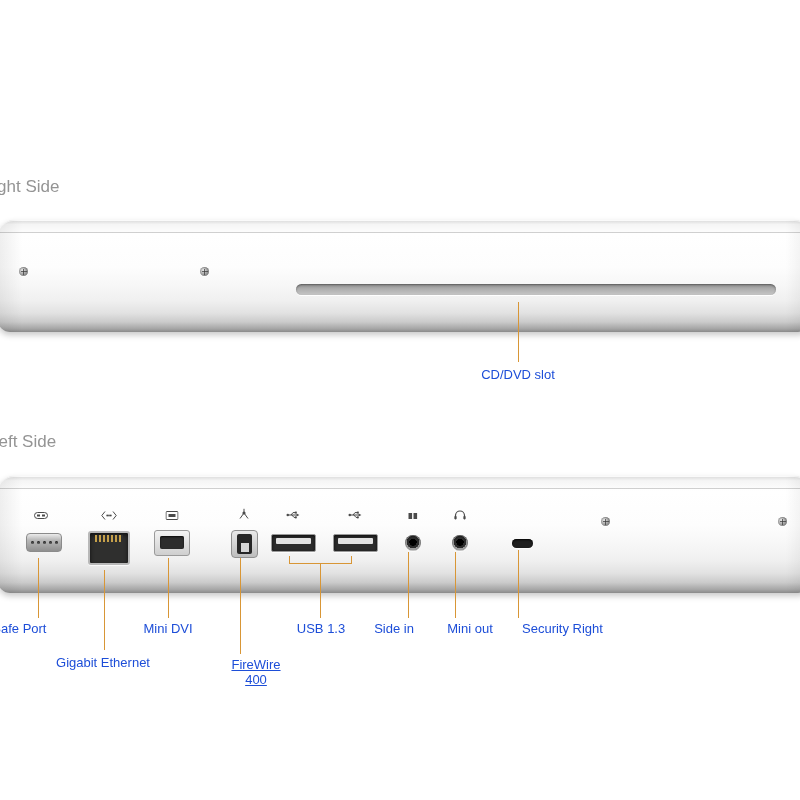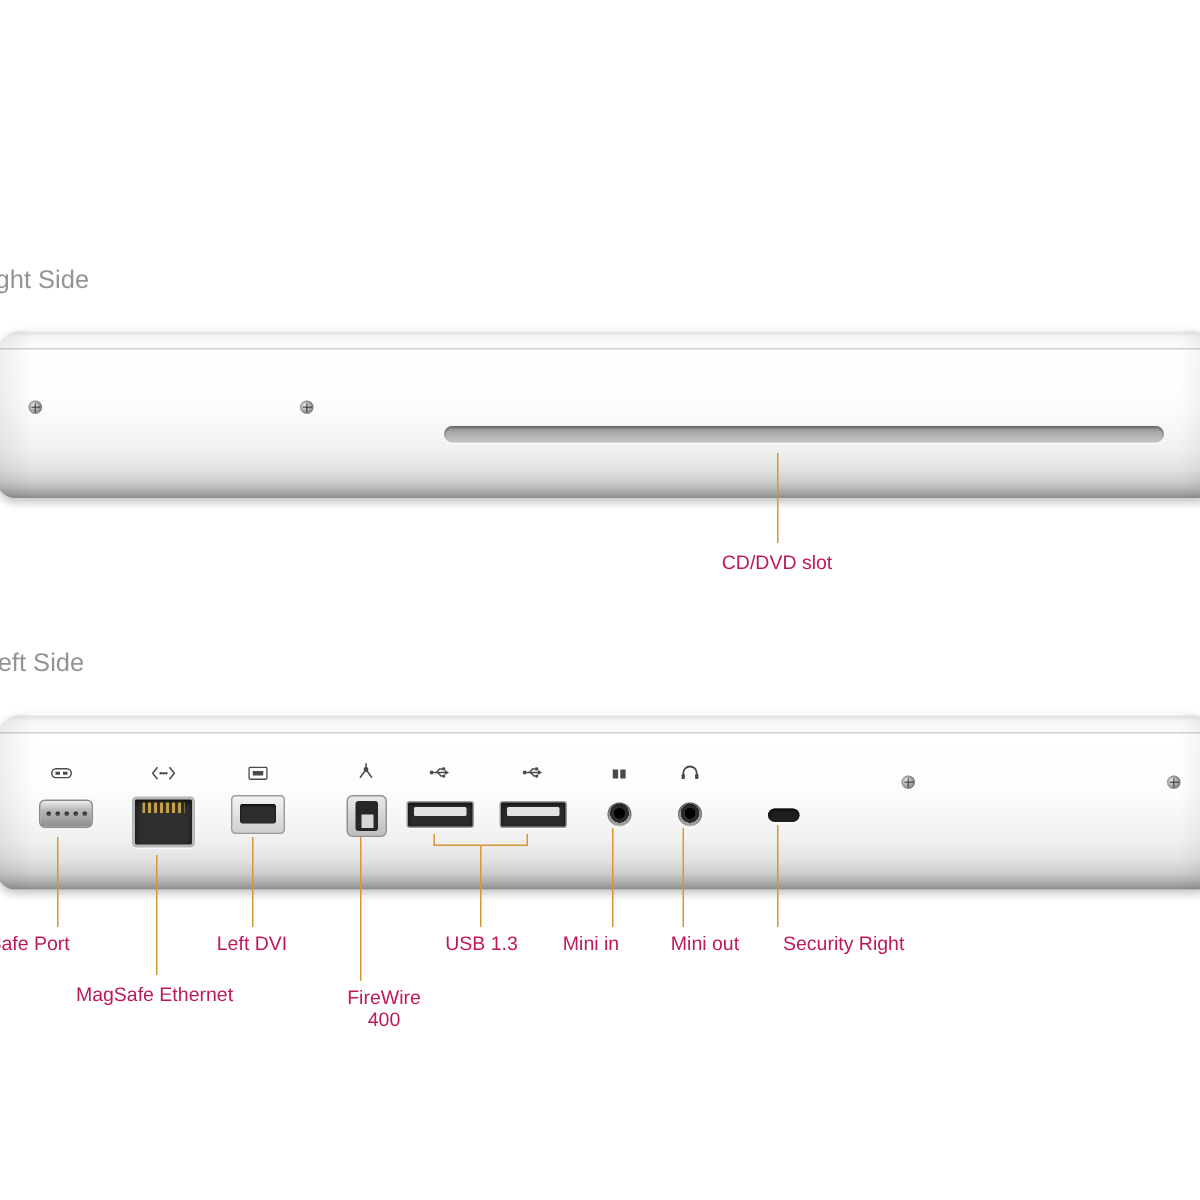--- a/index.html
+++ b/index.html
@@ -1,20 +1,20 @@
 <!DOCTYPE html>
 <html><head>
 <meta charset="utf-8">
 <style>
   html,body{margin:0;padding:0;background:#fff;}
   .canvas{position:relative;width:800px;height:800px;background:#fff;overflow:hidden;
           font-family:"Liberation Sans",sans-serif;}
 
   .heading{position:absolute;font-size:17px;color:#949494;white-space:nowrap;}
-  .label{position:absolute;font-size:13px;color:#be185d;white-space:nowrap;}
+  .label{position:absolute;font-size:13px;color:#1d4ed8;white-space:nowrap;}
   .label.center{transform:translateX(-50%);text-align:center;}
   .label.prewrap{white-space:pre-line;}
 
   .leader{position:absolute;background:#d89636;}
   .leader.v{width:1px;}
   .leader.h{height:1px;}
 
   .laptop{position:absolute;left:-2px;right:-10px;
     border-radius:16px 16px 12px 12px;
     background:linear-gradient(180deg,
@@ -188,22 +188,22 @@
   <div class="leader v" style="left:240px;top:558px;height:96px;"></div>
   <div class="leader v" style="left:289px;top:556px;height:8px;"></div>
   <div class="leader v" style="left:351px;top:556px;height:8px;"></div>
   <div class="leader h" style="left:289px;top:563px;width:63px;"></div>
   <div class="leader v" style="left:320px;top:564px;height:54px;"></div>
   <div class="leader v" style="left:408px;top:552px;height:66px;"></div>
   <div class="leader v" style="left:455px;top:552px;height:66px;"></div>
   <div class="leader v" style="left:518px;top:550px;height:68px;"></div>
 
   <div class="label" style="left:-33px;top:621px;">MagSafe Port</div>
-  <div class="label center" style="left:103px;top:655px;">MagSafe Ethernet</div>
-  <div class="label center" style="left:168px;top:621px;">Left DVI</div>
-  <div class="label center prewrap" style="left:256px;top:657px;">FireWire
+  <div class="label center" style="left:103px;top:655px;">Gigabit Ethernet</div>
+  <div class="label center" style="left:168px;top:621px;">Mini DVI</div>
+  <div class="label center prewrap" style="left:256px;top:657px;text-decoration:underline;">FireWire
 400</div>
   <div class="label center" style="left:321px;top:621px;">USB 1.3</div>
-  <div class="label center" style="left:394px;top:621px;">Mini in</div>
+  <div class="label center" style="left:394px;top:621px;">Side in</div>
   <div class="label center" style="left:470px;top:621px;">Mini out</div>
   <div class="label" style="left:522px;top:621px;">Security Right</div>
 
 </div>
 
 </body></html>

